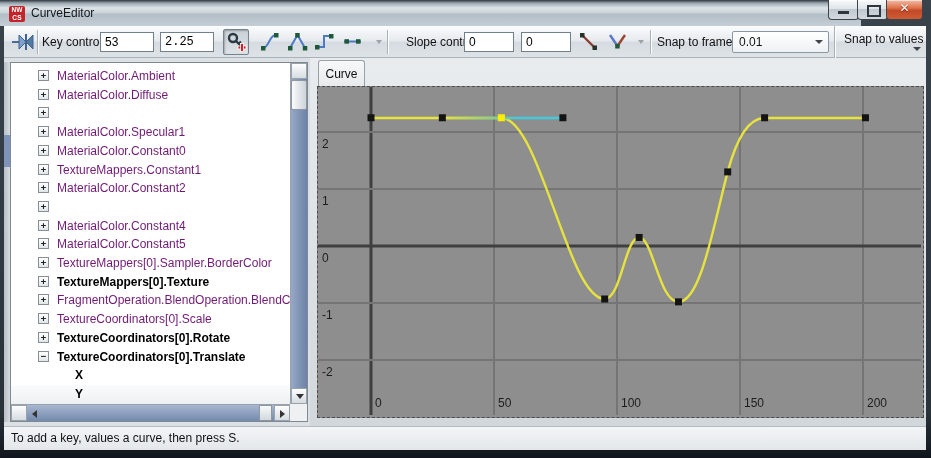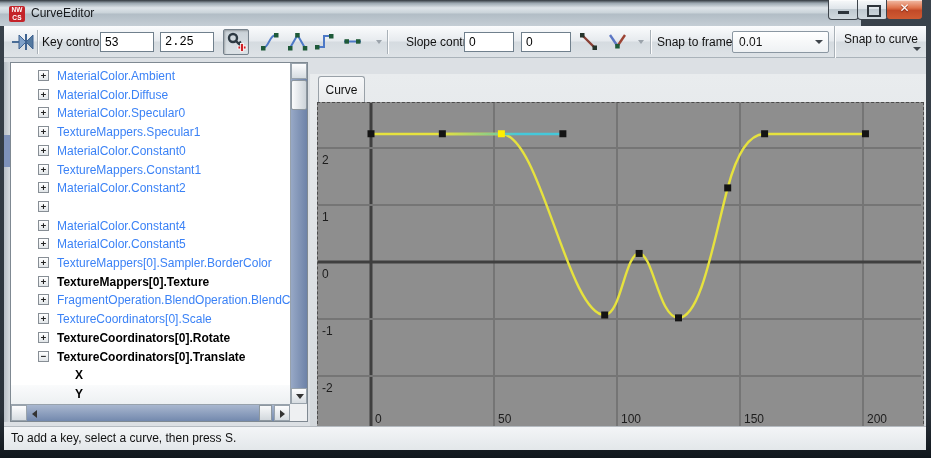--- a/index.html
+++ b/index.html
@@ -43,41 +43,41 @@
   .main{position:absolute;left:0;top:32px;width:922px;height:368px;background:#dce0e4;}
   .left-strip{position:absolute;left:0;top:4px;width:6px;height:360px;background:linear-gradient(90deg,#b8bfc6,#d6dbdf);}
   .left-strip .thumb{position:absolute;left:0;top:73px;width:6px;height:32px;background:#7e92ba;}
   
   .tree-panel{position:absolute;left:6px;top:4px;width:298px;height:360px;background:#fff;border:1px solid #7f8992;box-sizing:border-box;}
   #tree-items{position:absolute;left:0;top:0;right:17px;bottom:17px;overflow:hidden;}
   .tree-row{position:absolute;left:0;width:100%;height:19px;white-space:nowrap;}
   .tree-row.hl{background:linear-gradient(#fafbfc,#edf0f2);}
   .tree-glyph{position:absolute;left:27px;top:3px;width:11px;height:11px;border:1px solid #878e95;box-sizing:border-box;
     background:linear-gradient(#ffffff,#e2e6e9);font:bold 9px/8px "DejaVu Sans Mono",monospace;text-align:center;color:#222;}
-  .tree-lbl{position:absolute;left:46px;top:2px;color:#3b82f6;}
+  .tree-lbl{position:absolute;left:46px;top:2px;color:#701a75;}
   .tree-lbl.child{left:64px;}
   .tree-row.bold .tree-lbl{font-weight:bold;color:#000;}
   
   .vsb{position:absolute;top:0;right:0;width:17px;bottom:17px;background:linear-gradient(90deg,#97a8c6,#6d82a8);border-left:1px solid #98a2ac;box-sizing:border-box;}
   .sb-btn{position:absolute;background:linear-gradient(#fdfdfe,#d6dce1);border:1px solid #99a3ac;box-sizing:border-box;}
   .vsb .up{left:0;right:0;top:0;height:16px;}
   .vsb .down{left:0;right:0;bottom:0;height:16px;}
   .vsb .thumb{position:absolute;left:0;right:0;top:17px;height:30px;background:linear-gradient(90deg,#fafbfc,#ccd3d9);border:1px solid #8d979f;border-radius:2px;box-sizing:border-box;}
   .hsb{position:absolute;left:0;bottom:0;height:17px;right:17px;background:linear-gradient(#a9b7cf,#7389ae);border-top:1px solid #98a2ac;box-sizing:border-box;}
   .hsb .left{left:0;top:0;bottom:0;width:16px;}
   .hsb .right{right:0;top:0;bottom:0;width:16px;}
   .hsb .thumb{position:absolute;right:18px;top:0;bottom:0;width:13px;background:linear-gradient(#f8f9fa,#d2d8dd);border:1px solid #8d979f;box-sizing:border-box;}
   .sb-corner{position:absolute;right:0;bottom:0;width:17px;height:17px;background:#eef0f2;}
   .tri{position:absolute;width:0;height:0;}
   .tri.up{left:4px;top:5px;border-left:4px solid transparent;border-right:4px solid transparent;border-bottom:5px solid #333;}
   .tri.down{left:4px;top:5px;border-left:4px solid transparent;border-right:4px solid transparent;border-top:5px solid #333;}
   .tri.left{left:4px;top:4px;border-top:4px solid transparent;border-bottom:4px solid transparent;border-right:5px solid #333;}
   .tri.right{left:5px;top:4px;border-top:4px solid transparent;border-bottom:4px solid transparent;border-left:5px solid #333;}
   
-  .curve-panel{position:absolute;left:306px;top:16px;width:616px;height:368px;background:linear-gradient(#e9ecee,#d2d7db);}
+  .curve-panel{position:absolute;left:306px;top:0;width:616px;height:368px;background:linear-gradient(#e9ecee,#d2d7db);}
   .tab{position:absolute;left:8px;top:2px;width:47px;height:26px;background:linear-gradient(#f7f8f9,#e8eaec);
     border:1px solid #99a1a8;border-bottom:none;border-radius:3px 3px 0 0;text-align:center;line-height:26px;box-sizing:border-box;}
   .plot{position:absolute;left:7px;top:28px;width:605px;height:330px;background:#8e8e8e;border:1px dashed #4b4b4b;box-sizing:content-box;}
   .plot svg{display:block;}
   
   .statusbar{position:absolute;left:0;top:400px;width:922px;height:24px;background:linear-gradient(#f3f5f7,#e3e7ea);
     border-top:1px solid #b5bbc1;box-sizing:border-box;line-height:23px;padding-left:7px;}
 </style>
 </head>
 <body>
@@ -174,21 +174,21 @@
         </svg>
       </div>
       <div class="overflow-arrow" style="left:634px;"></div>
       <div class="tb-sep" style="left:646px;"></div>
       <div class="tb-label" style="left:653px;">Snap to frames</div>
       <div class="combo" style="left:728px;width:97px;">
         <span class="val">0.01</span>
         <span class="arr"></span>
       </div>
       <div class="snapvals">
-        <span class="lab">Snap to curve</span>
+        <span class="lab">Snap to values</span>
         <span class="arr"></span>
       </div>
     </div>
 
     <div class="main">
       <div class="left-strip">
         <div class="thumb"></div>
       </div>
 
       <div class="tree-panel">
@@ -196,25 +196,24 @@
             <div class="tree-row" style="top: 4px;">
               <span class="tree-glyph">+</span>
               <span class="tree-lbl">MaterialColor.Ambient</span>
             </div>
             <div class="tree-row" style="top: 22.7px;">
               <span class="tree-glyph">+</span>
               <span class="tree-lbl">MaterialColor.Diffuse</span>
             </div>
             <div class="tree-row" style="top: 41.4px;">
               <span class="tree-glyph">+</span>
-              <span class="tree-lbl">MaterialColor.Specular0</span>
             </div>
             <div class="tree-row" style="top: 60.1px;">
               <span class="tree-glyph">+</span>
-              <span class="tree-lbl">TextureMappers.Specular1</span>
+              <span class="tree-lbl">MaterialColor.Specular1</span>
             </div>
             <div class="tree-row" style="top: 78.8px;">
               <span class="tree-glyph">+</span>
               <span class="tree-lbl">MaterialColor.Constant0</span>
             </div>
             <div class="tree-row" style="top: 97.5px;">
               <span class="tree-glyph">+</span>
               <span class="tree-lbl">TextureMappers.Constant1</span>
             </div>
             <div class="tree-row" style="top: 116.2px;">
@@ -327,16 +326,16 @@
               <rect x="406.2" y="81.39999999999999" width="7" height="7" fill="#141414"></rect>
               <rect x="443.1" y="27.25" width="7" height="7" fill="#141414"></rect>
               <rect x="543.96" y="27.25" width="7" height="7" fill="#141414"></rect>
               <rect x="179.88" y="27.25" width="7" height="7" fill="#ffee00"></rect>
             </svg>
         </div>
       </div>
     </div>
 
     <div class="statusbar">
-      <span>To add a key, select a curve, then press S.</span>
+      <span>To add a key, values a curve, then press S.</span>
     </div>
   </div>
 </div>
 
 </body></html>

